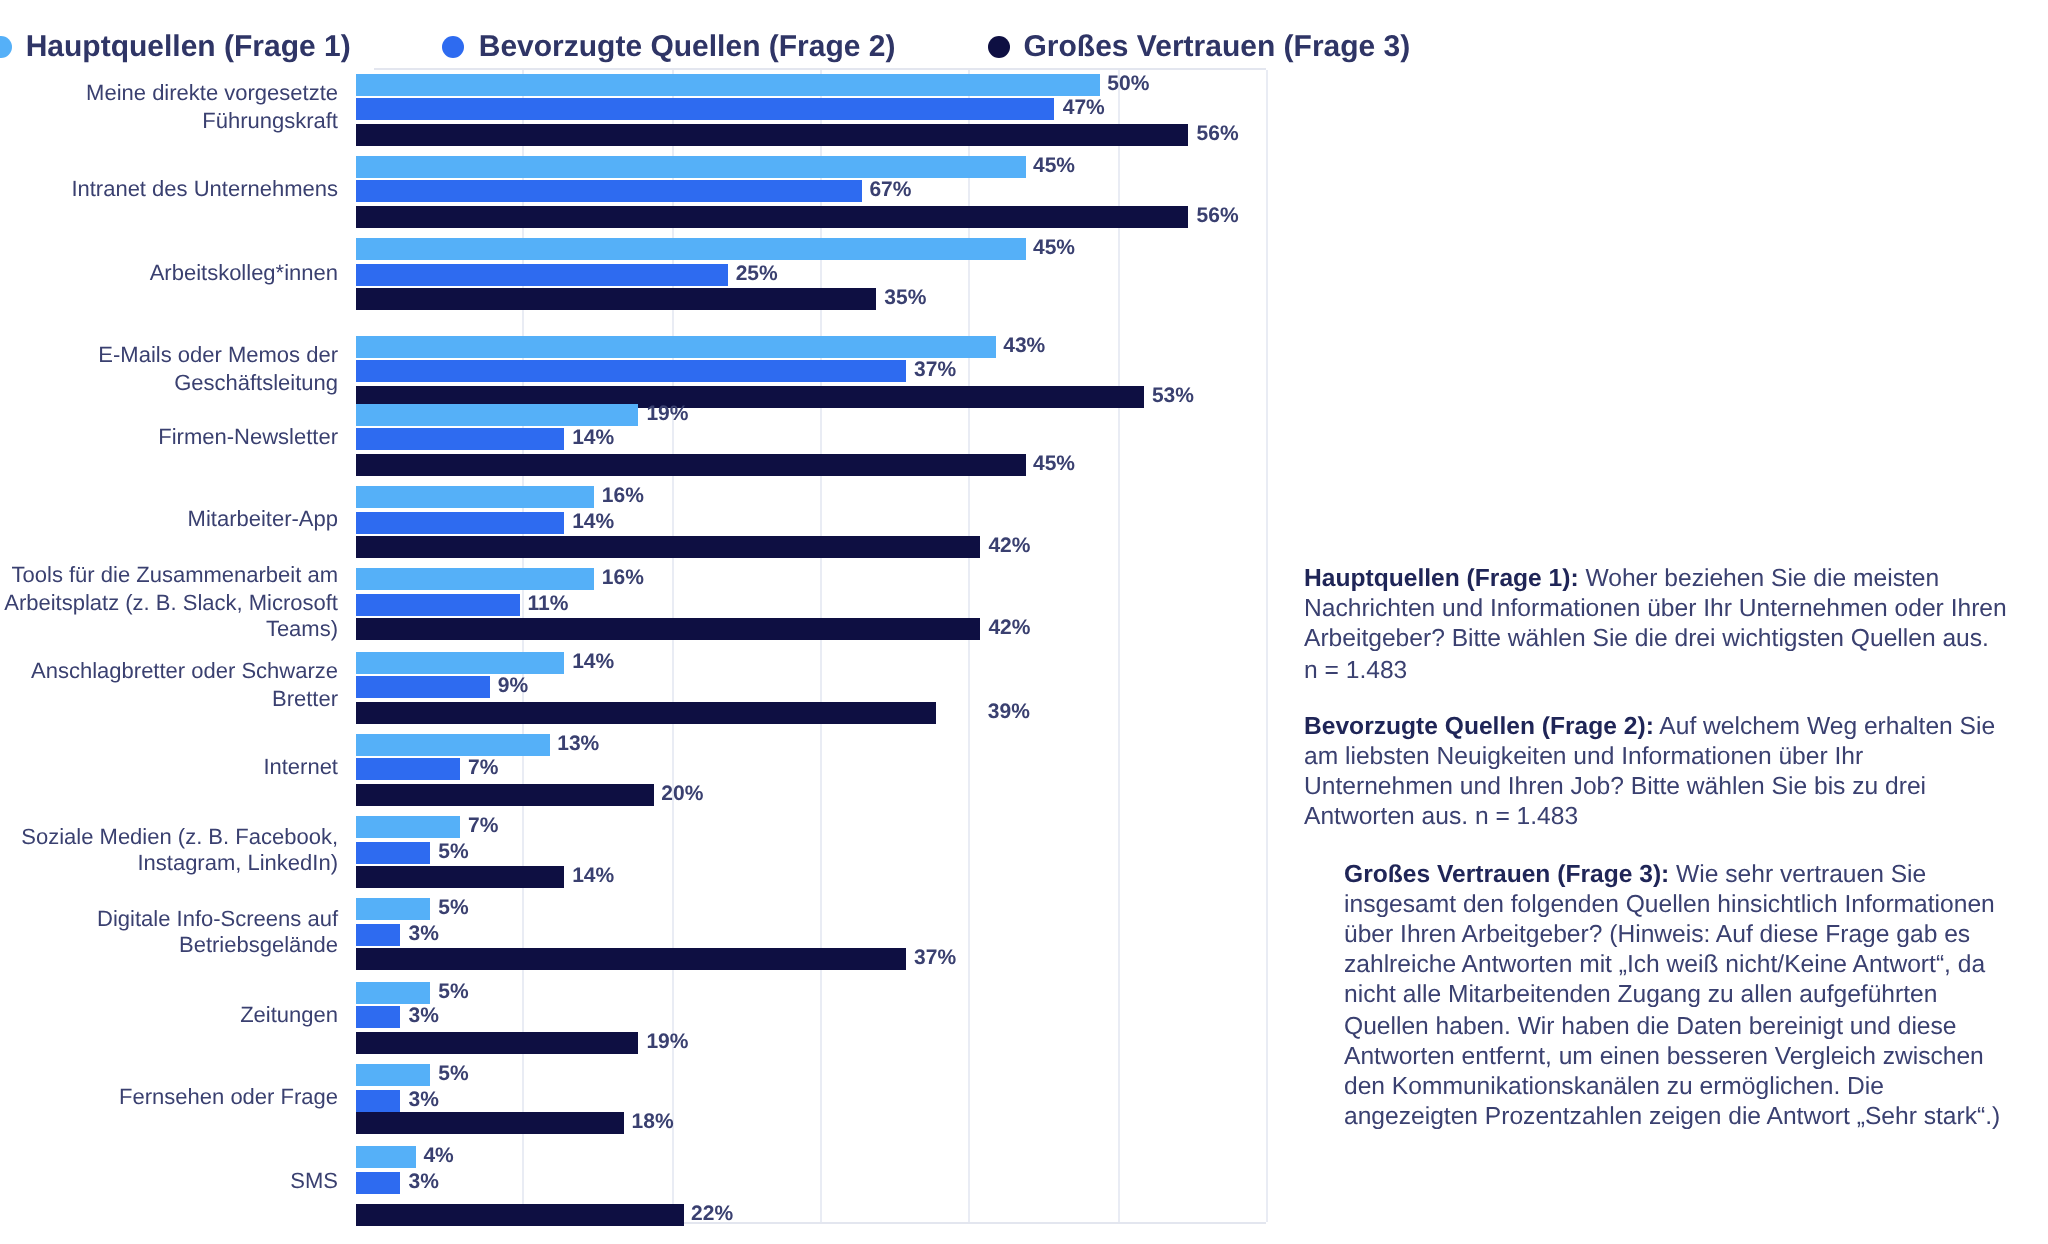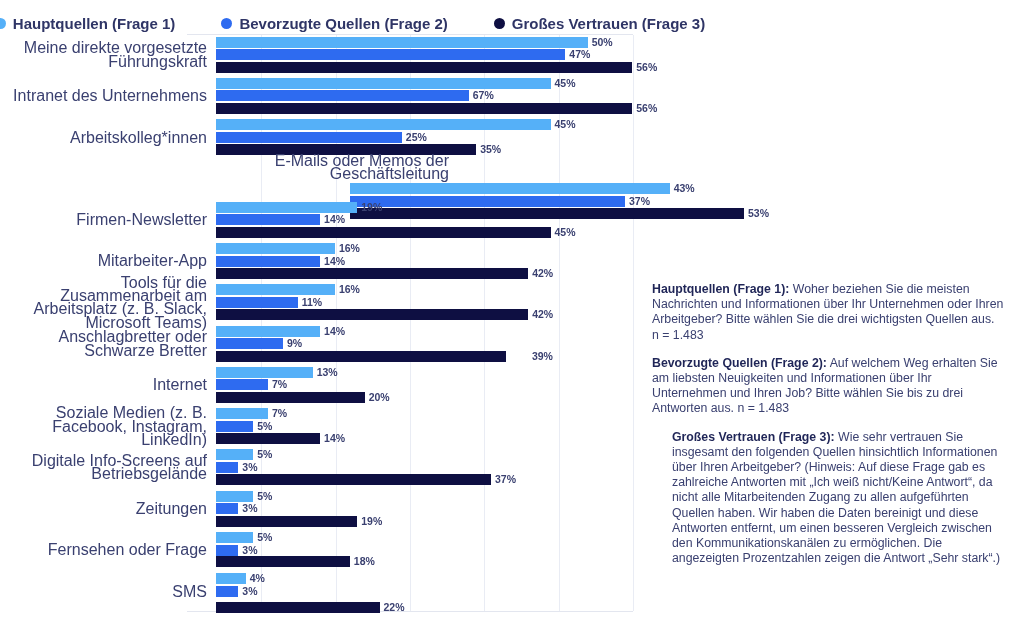--- a/index.html
+++ b/index.html
@@ -79,25 +79,25 @@
     height: 578px;
   }
   .grp {
     position: absolute;
     left: 0;
     width: 700px;
     display: flex;
     align-items: center;
   }
   .cat-label {
-    width: 216px;
+    width: 178px;
     padding-right: 9px;
     box-sizing: border-box;
     text-align: right;
-    font-size: 16px;
+    font-size: 11px;
     line-height: 13.4px;
     color: #3a4070;
     flex: 0 0 auto;
   }
   .bars {
     position: relative;
     flex: 1 1 auto;
     height: 100%;
   }
   .barline {
@@ -209,21 +209,21 @@
           <div class="barline" style="top: 15.1429px;">
             <span class="bar" style="width: 185.833px; background: rgb(46, 107, 240);"></span>
             <span class="bar-val">25%</span>
           </div>
           <div class="barline" style="top: 27.6429px;">
             <span class="bar" style="width: 260.167px; background: rgb(14, 15, 66);"></span>
             <span class="bar-val">35%</span>
           </div>
         </div>
       </div>
-      <div class="grp" style="top: 120px; height: 41.2857px; flex-direction: column;">
+      <div class="grp" style="top: 131px; height: 41.2857px;">
         <div class="cat-label">E-Mails oder Memos der Geschäftsleitung</div>
         <div class="bars">
           <div class="barline" style="top: 2.64286px;">
             <span class="bar" style="width: 319.633px; background: rgb(85, 176, 248);"></span>
             <span class="bar-val">43%</span>
           </div>
           <div class="barline" style="top: 15.1429px;">
             <span class="bar" style="width: 275.033px; background: rgb(46, 107, 240);"></span>
             <span class="bar-val">37%</span>
           </div>

